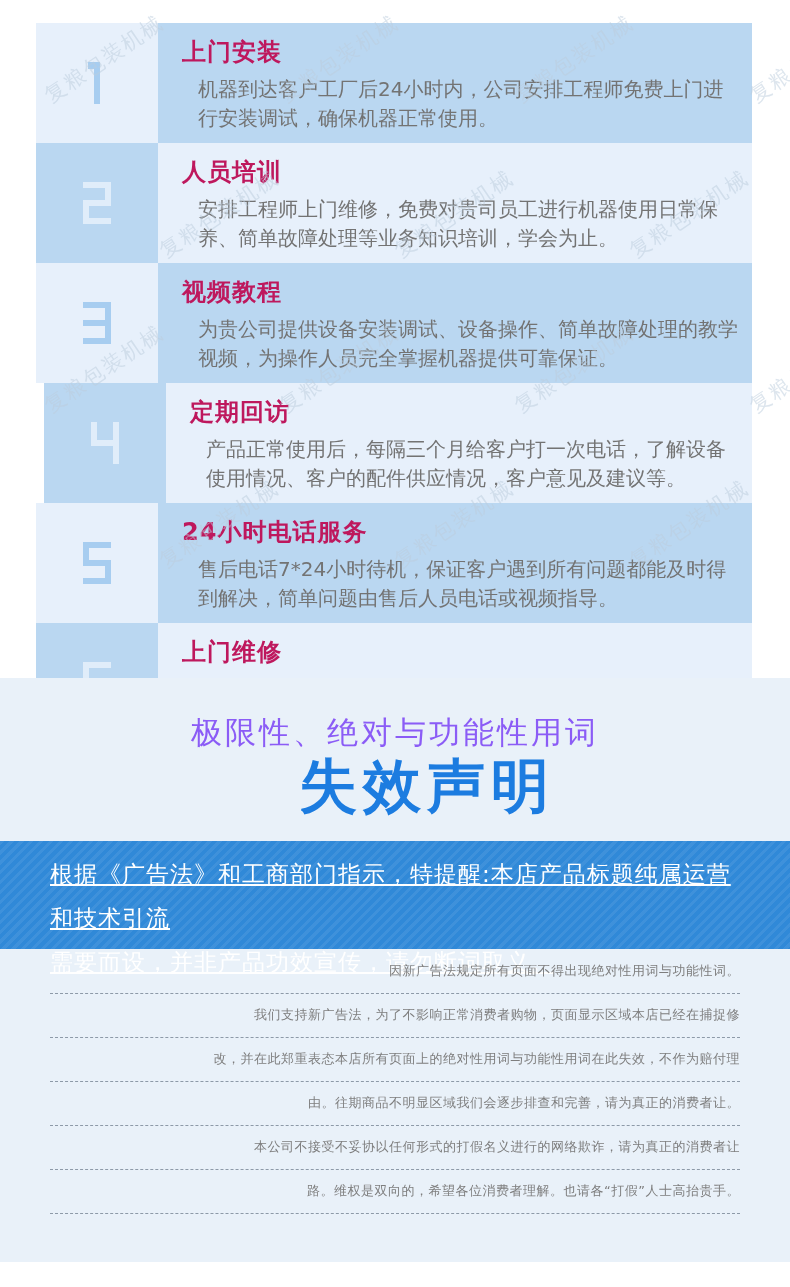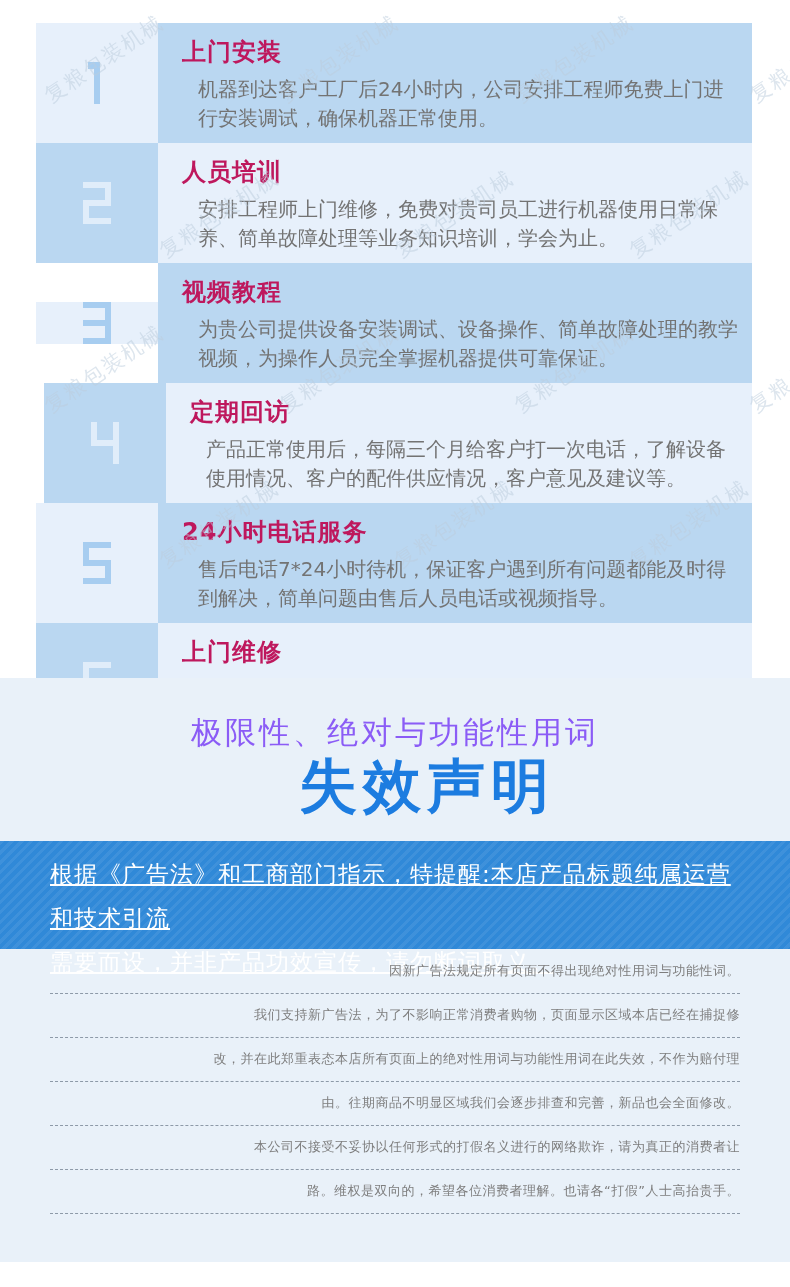--- a/index.html
+++ b/index.html
@@ -4,21 +4,21 @@
 <style>
   html,body{margin:0;padding:0;background:#fff;}
   .page{position:relative;width:790px;height:1287px;background:#ffffff;overflow:hidden;
         font-family:"DejaVu Sans","Liberation Sans",sans-serif;}
 
   
   .service{position:absolute;top:23px;left:36px;width:716px;}
   .srow{display:flex;}
   .srow:nth-of-type(1){min-height:96px;}
   .srow:nth-of-type(2){min-height:102px;}
-  .srow:nth-of-type(3){min-height:90px;align-items:center;}
+  .srow:nth-of-type(3){min-height:90px;}
   .srow:nth-of-type(4){min-height:112px;padding-left:8px;}
   .srow:nth-of-type(5){min-height:93px;}
   .srow:nth-of-type(6){min-height:102px;}
   .srow .num{flex:0 0 122px;display:flex;align-items:center;justify-content:center;}
   .srow .content{flex:1;padding:13px 12px 10px 24px;box-sizing:border-box;}
   .stitle{font-size:24px;font-weight:bold;color:#be185d;letter-spacing:1px;}
   .sbody{font-size:20px;color:#737373;line-height:29px;margin-top:7px;white-space:pre-line;margin-left:16px;}
   .srow.odd  .num{background:var(--row-light);}
   .srow.odd  .content{background:var(--row-dark);}
   .srow.odd  .digit{color:var(--digit-on-light);}
@@ -147,21 +147,21 @@
     <div class="subtitle">极限性、绝对与功能性用词</div>
     <div class="big-title">失效声明</div>
     <div class="banner">
       <div class="banner-line">根据《广告法》和工商部门指示，特提醒:本店产品标题纯属运营和技术引流</div>
       <div class="banner-line">需要而设，并非产品功效宣传，请勿断词取义。</div>
     </div>
     <div class="paras" id="paras">
         <div class="pline indent">因新广告法规定所有页面不得出现绝对性用词与功能性词。</div>
         <div class="pline indent">我们支持新广告法，为了不影响正常消费者购物，页面显示区域本店已经在捕捉修</div>
         <div class="pline">改，并在此郑重表态本店所有页面上的绝对性用词与功能性用词在此失效，不作为赔付理</div>
-        <div class="pline">由。往期商品不明显区域我们会逐步排查和完善，新品也会全面修改。</div>
+        <div class="pline">由。往期商品不明显区域我们会逐步排查和完善，请为真正的消费者让。</div>
         <div class="pline indent">本公司不接受不妥协以任何形式的打假名义进行的网络欺诈，请为真正的消费者让</div>
         <div class="pline">路。维权是双向的，希望各位消费者理解。也请各“打假”人士高抬贵手。</div>
       </div>
   </section>
 
   <div class="wm-layer" id="wm">
       <span class="wm" style="left: 35px; top: 45px;">复粮包装机械</span>
       <span class="wm" style="left: 270px; top: 45px;">复粮包装机械</span>
       <span class="wm" style="left: 505px; top: 45px;">复粮包装机械</span>
       <span class="wm" style="left: 740px; top: 45px;">复粮包装机械</span>

